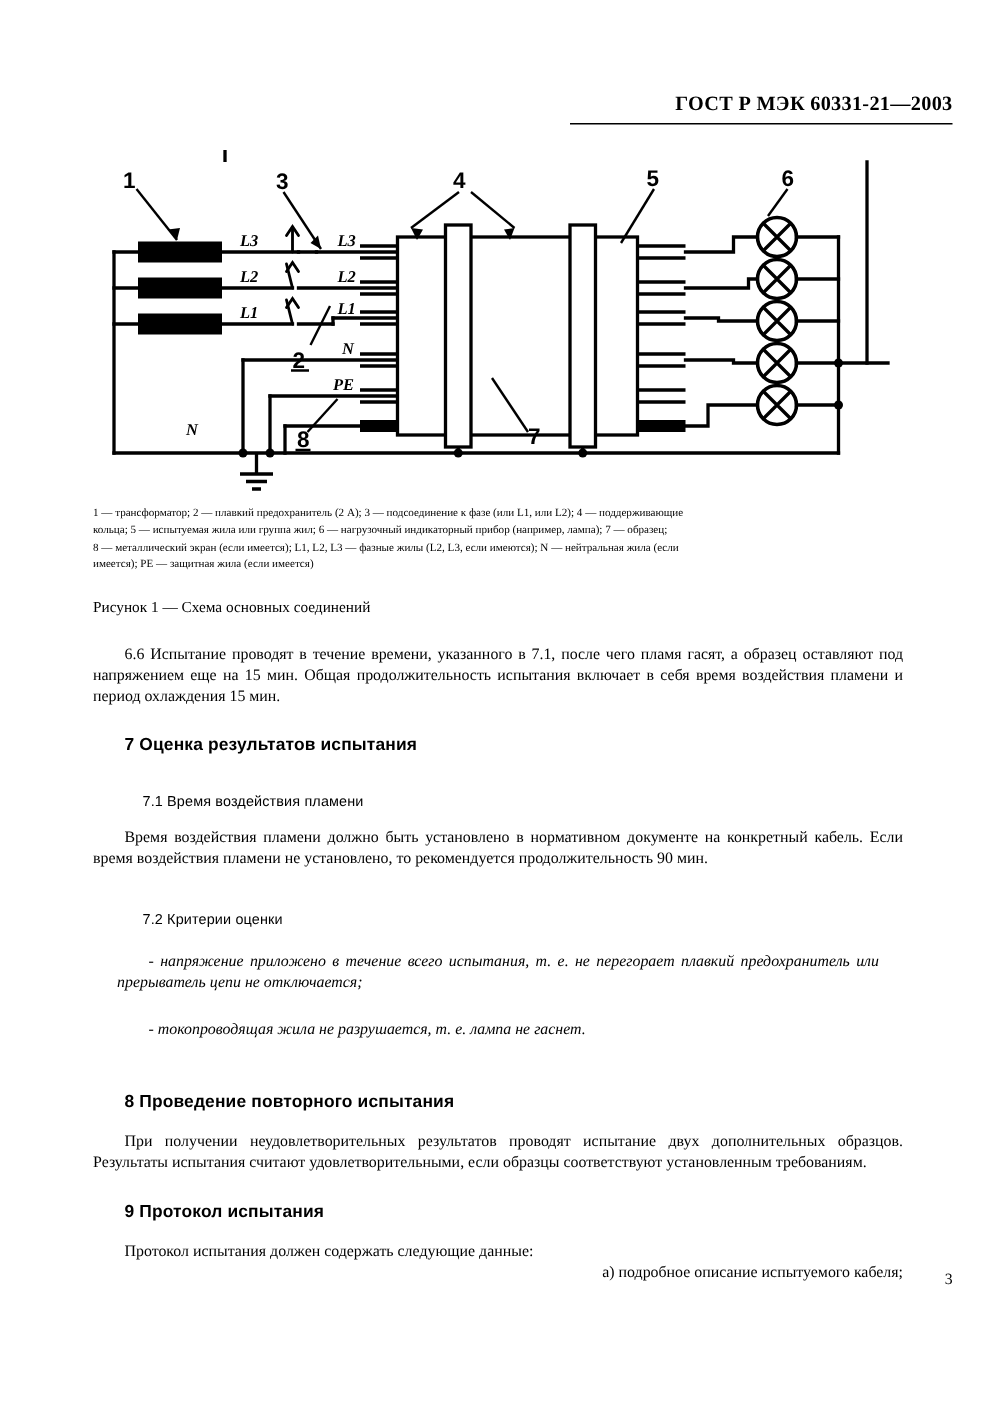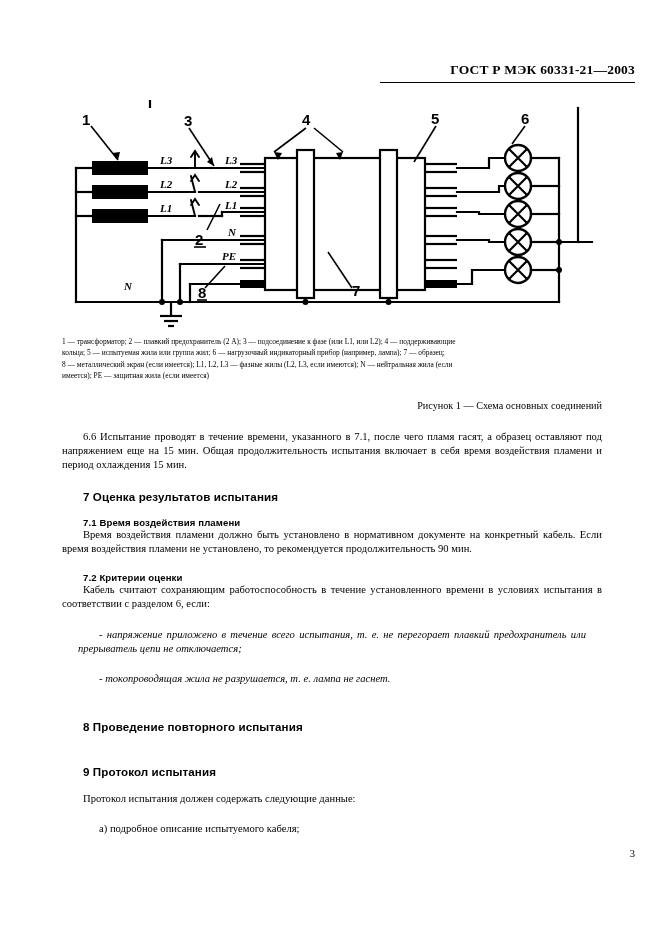--- a/index.html
+++ b/index.html
@@ -71,21 +71,21 @@
   }
   .legend .last-line {
     text-align: left;
   }
 
   .fig-caption {
     position: absolute;
     left: 62px;
     top: 400px;
     width: 540px;
-    text-align: right;
+    text-align: left;
     font-size: 10.2px;
     font-family: "Liberation Serif", serif;
   }
 
   
   .body-text {
     position: absolute;
     left: 62px;
     top: 430px;
     width: 540px;
@@ -101,38 +101,39 @@
   p.dash {
     margin: 16px;
     font-size: 10.6px;
     line-height: 1.33;
     text-align: justify;
     text-indent: 21px;
     font-family: "Liberation Serif", serif;
     font-style: italic;
   }
   p.listitem {
-    margin: 16px;
+    margin: 0;
     font-size: 10.6px;
     line-height: 1.33;
     text-indent: 21px;
     font-family: "Liberation Serif", serif;
+    text-align: right;
   }
   h2.sec {
     margin: 0;
     font-size: 11.6px;
     font-weight: bold;
     font-family: "Liberation Sans", sans-serif;
     text-indent: 21px;
     letter-spacing: 0.1px;
   }
   h3.subsec {
-    margin: 0;
+    margin: 12px;
     font-size: 9.6px;
-    font-weight: bold;
+    font-weight: normal;
     font-family: "Liberation Sans", sans-serif;
     text-indent: 21px;
     letter-spacing: 0.1px;
   }
   p.note {
     margin: 0;
     font-size: 8.6px;
     line-height: 1.35;
     text-align: justify;
     text-indent: 21px;
@@ -369,28 +370,28 @@
     <h2 class="sec">7  Оценка результатов испытания</h2>
 
     <div class="sp-14"></div>
     <h3 class="subsec">7.1  Время воздействия пламени</h3>
     <p class="para">Время воздействия пламени должно быть установлено в нормативном документе на конкретный кабель. Если время воздействия пламени не установлено, то рекомендуется продолжительность 90 мин.</p>
 
     <div class="sp-8"></div>
 
     <div class="sp-8"></div>
     <h3 class="subsec">7.2  Критерии оценки</h3>
-    <p class="para">Кабель считают сохраняющим работоспособность в течение установленного времени в условиях испытания в соответствии с разделом 6, если:</p>
     <p class="dash">-  напряжение приложено в течение всего испытания, т. е. не перегорает плавкий предохранитель или прерыватель цепи не отключается;</p>
     <p class="dash">-  токопроводящая жила не разрушается, т. е. лампа не гаснет.</p>
 
     <div class="sp-18"></div>
     <h2 class="sec">8  Проведение повторного испытания</h2>
 
     <div class="sp-14"></div>
+    <p class="para">При получении неудовлетворительных результатов проводят испытание двух дополнительных образцов. Результаты испытания считают удовлетворительными, если образцы соответствуют установленным требованиям.</p>
 
     <div class="sp-18"></div>
     <h2 class="sec">9  Протокол испытания</h2>
 
     <div class="sp-14"></div>
     <p class="para">Протокол испытания должен содержать следующие данные:</p>
     <p class="listitem">а)  подробное описание испытуемого кабеля;</p>
   </div>
 
   <div class="page-number">3</div>

